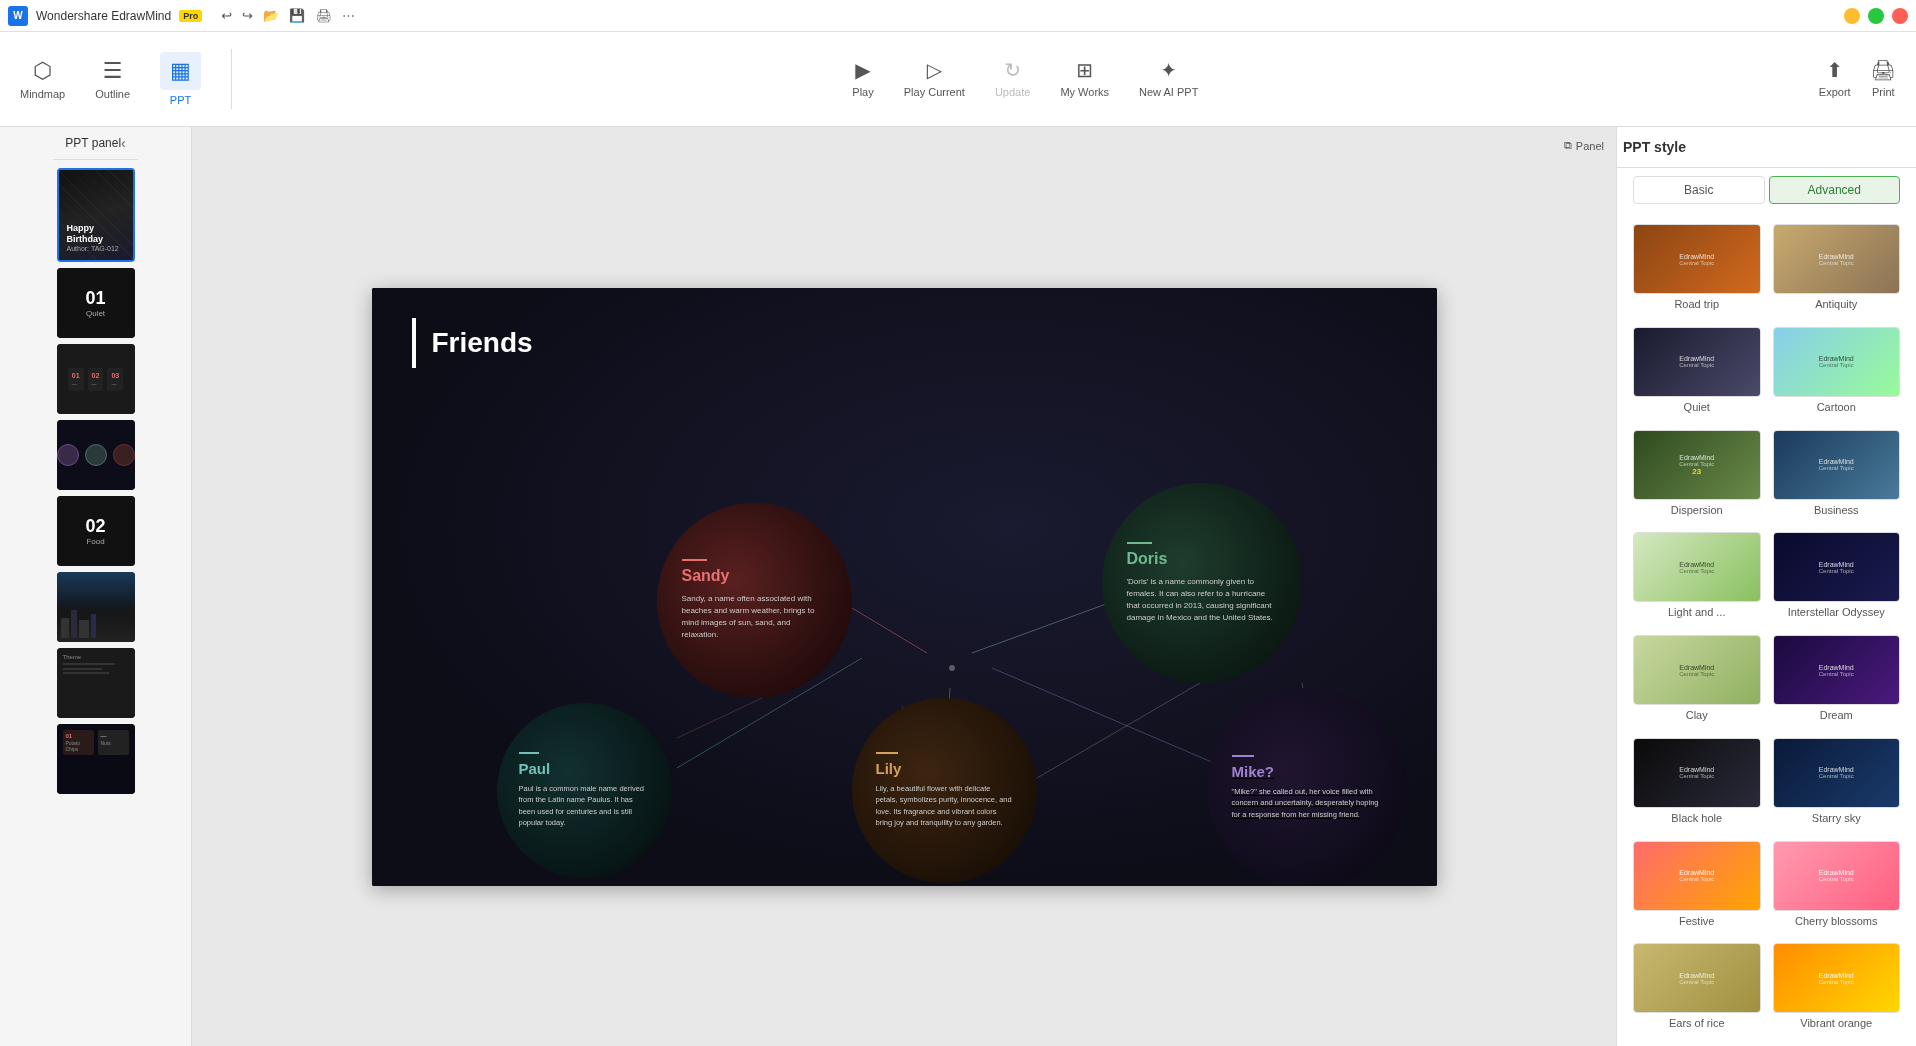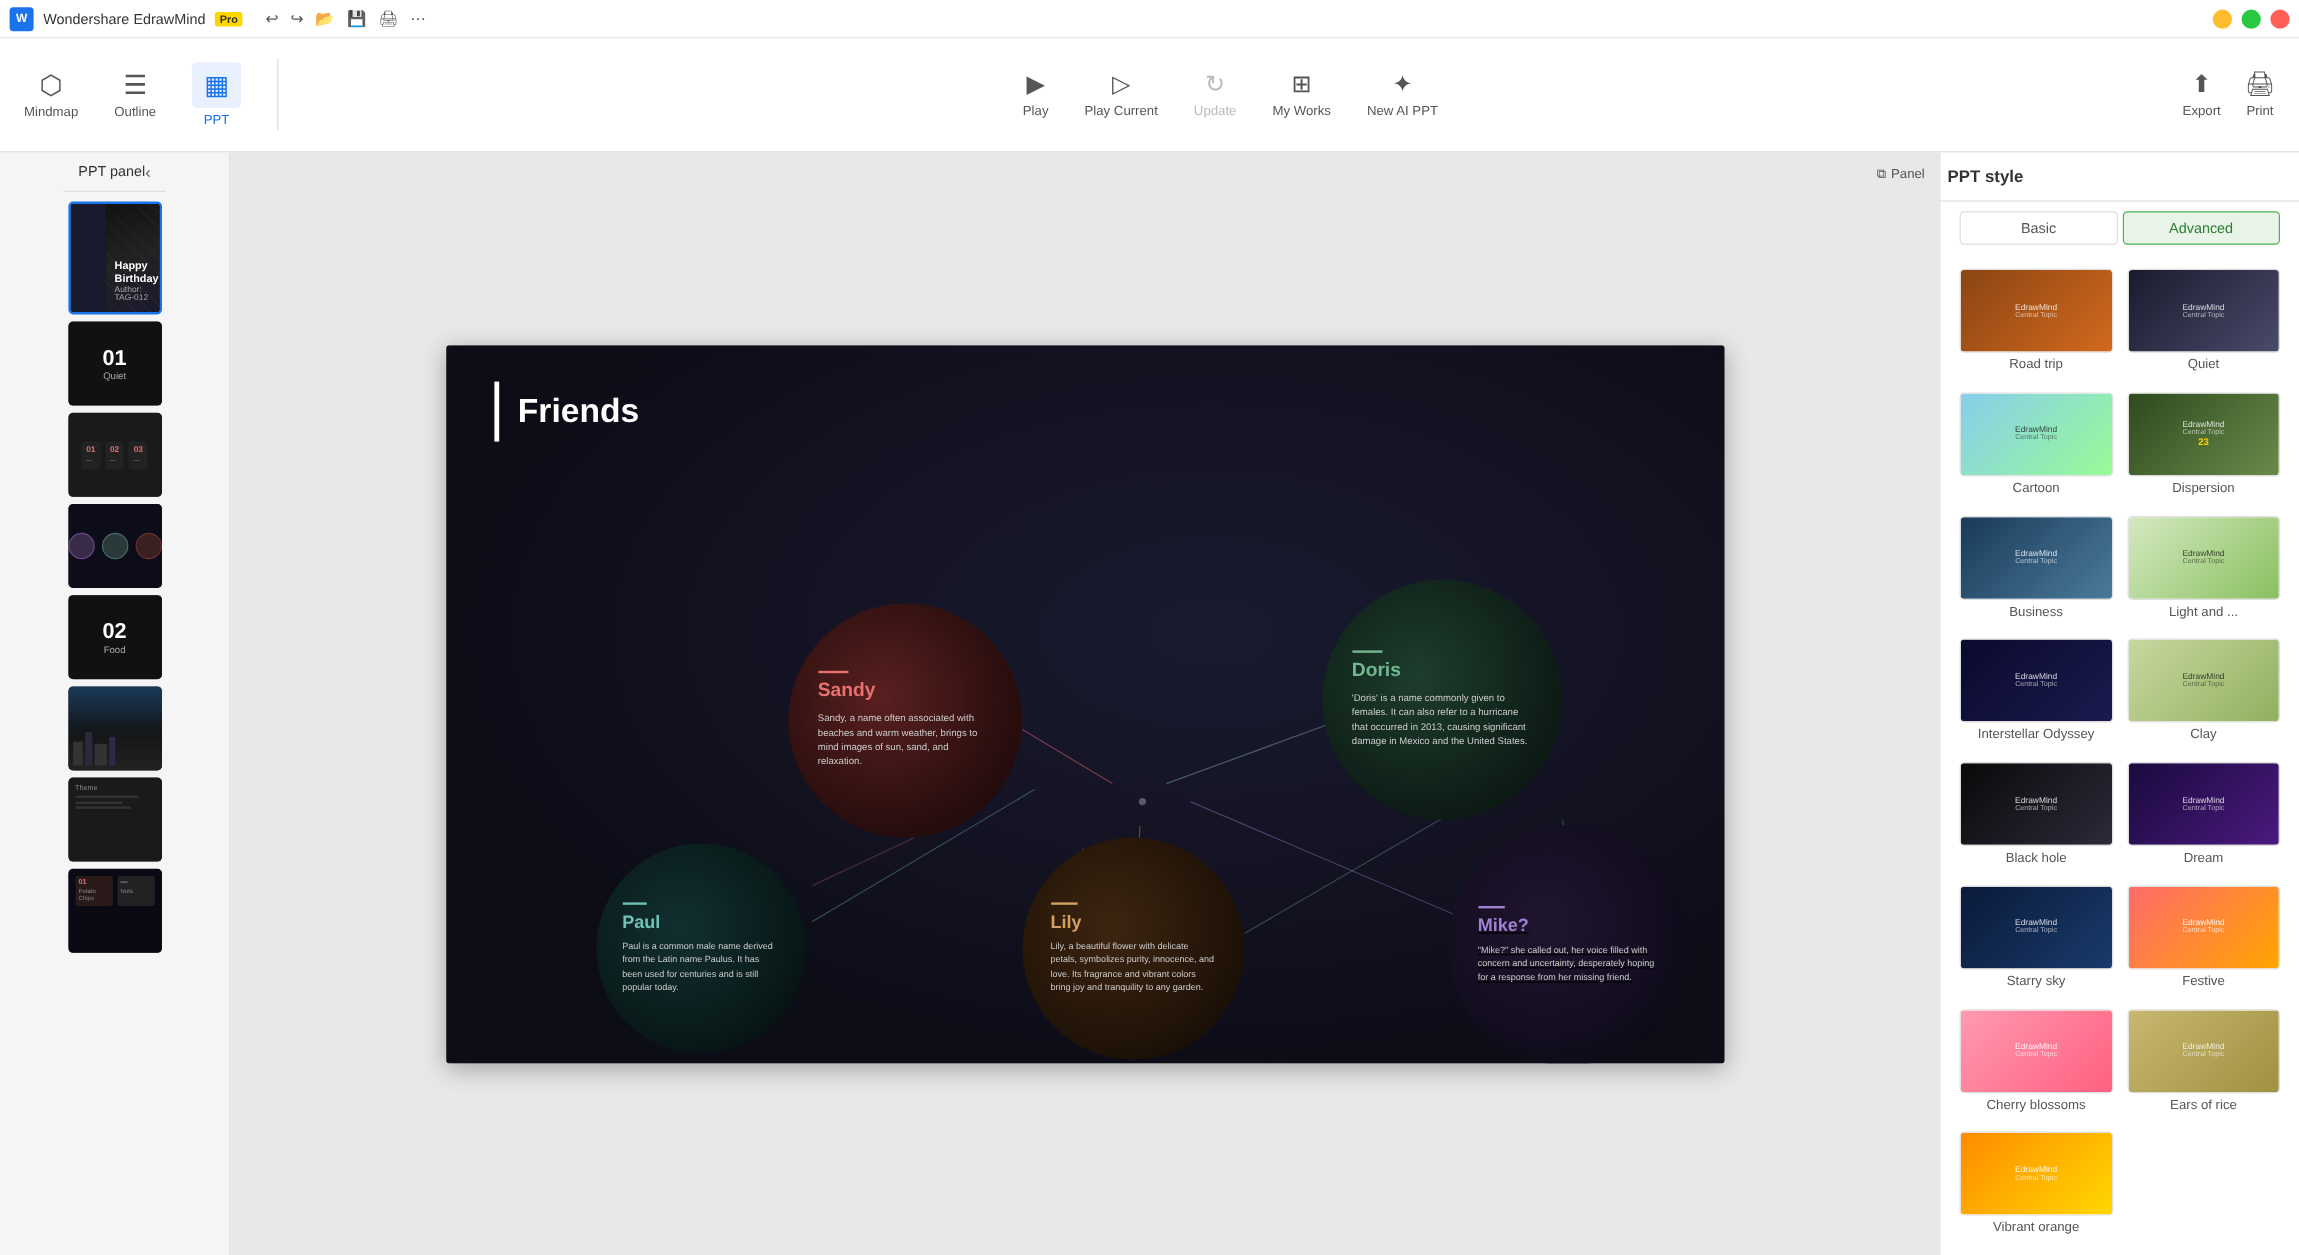--- a/index.html
+++ b/index.html
@@ -28,21 +28,21 @@
 
     
     .main-layout { flex: 1; display: flex; overflow: hidden; }
 
     
     .sidebar { width: 192px; background: #f5f5f5; border-right: 1px solid #ddd; display: flex; flex-direction: column; align-items: center; }
     .sidebar-header { padding: 8px 12px; font-size: 12px; color: #333; font-weight: 500; border-bottom: 1px solid #ddd; display: flex; align-items: center; justify-content: space-between; }
     .sidebar-collapse { cursor: pointer; font-size: 14px; color: #666; }
     .sidebar-slides { flex: 1; overflow-y: auto; padding: 8px; display: flex; flex-direction: column; gap: 6px; }
     .slide-thumb { width: 100%; background: #1a1a2e; border-radius: 4px; cursor: pointer; overflow: hidden; position: relative; }
-    .slide-thumb:first-child { border: 2px solid #1a73e8; padding-left: 29px; }
+    .slide-thumb:first-child { border: 2px solid #1a73e8; }
     .slide-thumb-img { width: 100%; height: 80px; background: #111; display: flex; align-items: center; justify-content: center; color: #fff; font-size: 10px; position: relative; overflow: hidden; }
 
     
     .main-content { flex: 1; background: #e8e8e8; display: flex; align-items: center; justify-content: center; position: relative; }
     .slide-canvas { width: 1065px; height: 598px; background: #0d0d18; border-radius: 2px; position: relative; overflow: hidden; box-shadow: 0 4px 20px rgba(0,0,0,0.3); }
 
     
     .slide-title-bar { position: absolute; top: 30px; left: 40px; display: flex; align-items: center; gap: 16px; }
     .slide-title-accent { width: 4px; height: 50px; background: #fff; }
     .slide-title-text { color: #fff; font-size: 28px; font-weight: 600; }
@@ -369,20 +369,31 @@
           <div class="style-road-trip style-card-preview-inner">
             <div style="text-align:center;">
               <div style="font-size:7px;color:rgba(255,255,255,0.8);">EdrawMind</div>
               <div style="font-size:6px;color:rgba(255,255,255,0.6);">Central Topic</div>
             </div>
           </div>
         </div>
         <div class="style-card-label">Road trip</div>
       </div>
 
+      <div class="style-card">
+        <div class="style-card-preview">
+          <div class="style-antiquity style-card-preview-inner">
+            <div style="text-align:center;">
+              <div style="font-size:7px;color:rgba(255,255,255,0.8);">EdrawMind</div>
+              <div style="font-size:6px;color:rgba(255,255,255,0.6);">Central Topic</div>
+            </div>
+          </div>
+        </div>
+        <div class="style-card-label">Antiquity</div>
+      </div>
 
       <div class="style-card">
         <div class="style-card-preview">
           <div class="style-quiet style-card-preview-inner">
             <div style="text-align:center;">
               <div style="font-size:7px;color:rgba(255,255,255,0.8);">EdrawMind</div>
               <div style="font-size:6px;color:rgba(255,255,255,0.6);">Central Topic</div>
             </div>
           </div>
         </div>
@@ -457,40 +468,40 @@
               <div style="font-size:7px;color:rgba(0,0,0,0.7);">EdrawMind</div>
               <div style="font-size:6px;color:rgba(0,0,0,0.5);">Central Topic</div>
             </div>
           </div>
         </div>
         <div class="style-card-label">Clay</div>
       </div>
 
       <div class="style-card">
         <div class="style-card-preview">
+          <div class="style-dream style-card-preview-inner">
+            <div style="text-align:center;">
+              <div style="font-size:7px;color:rgba(255,255,255,0.8);">EdrawMind</div>
+              <div style="font-size:6px;color:rgba(255,255,255,0.6);">Central Topic</div>
+            </div>
+          </div>
+        </div>
+        <div class="style-card-label">Dream</div>
+      </div>
+
+      <div class="style-card">
+        <div class="style-card-preview">
           <div class="style-black-hole style-card-preview-inner">
             <div style="text-align:center;">
               <div style="font-size:7px;color:rgba(255,255,255,0.8);">EdrawMind</div>
               <div style="font-size:6px;color:rgba(255,255,255,0.6);">Central Topic</div>
             </div>
           </div>
         </div>
         <div class="style-card-label">Black hole</div>
-      </div>
-
-      <div class="style-card">
-        <div class="style-card-preview">
-          <div class="style-dream style-card-preview-inner">
-            <div style="text-align:center;">
-              <div style="font-size:7px;color:rgba(255,255,255,0.8);">EdrawMind</div>
-              <div style="font-size:6px;color:rgba(255,255,255,0.6);">Central Topic</div>
-            </div>
-          </div>
-        </div>
-        <div class="style-card-label">Dream</div>
       </div>
 
       <div class="style-card">
         <div class="style-card-preview">
           <div class="style-starry style-card-preview-inner">
             <div style="text-align:center;">
               <div style="font-size:7px;color:rgba(255,255,255,0.8);">EdrawMind</div>
               <div style="font-size:6px;color:rgba(255,255,255,0.6);">Central Topic</div>
             </div>
           </div>

